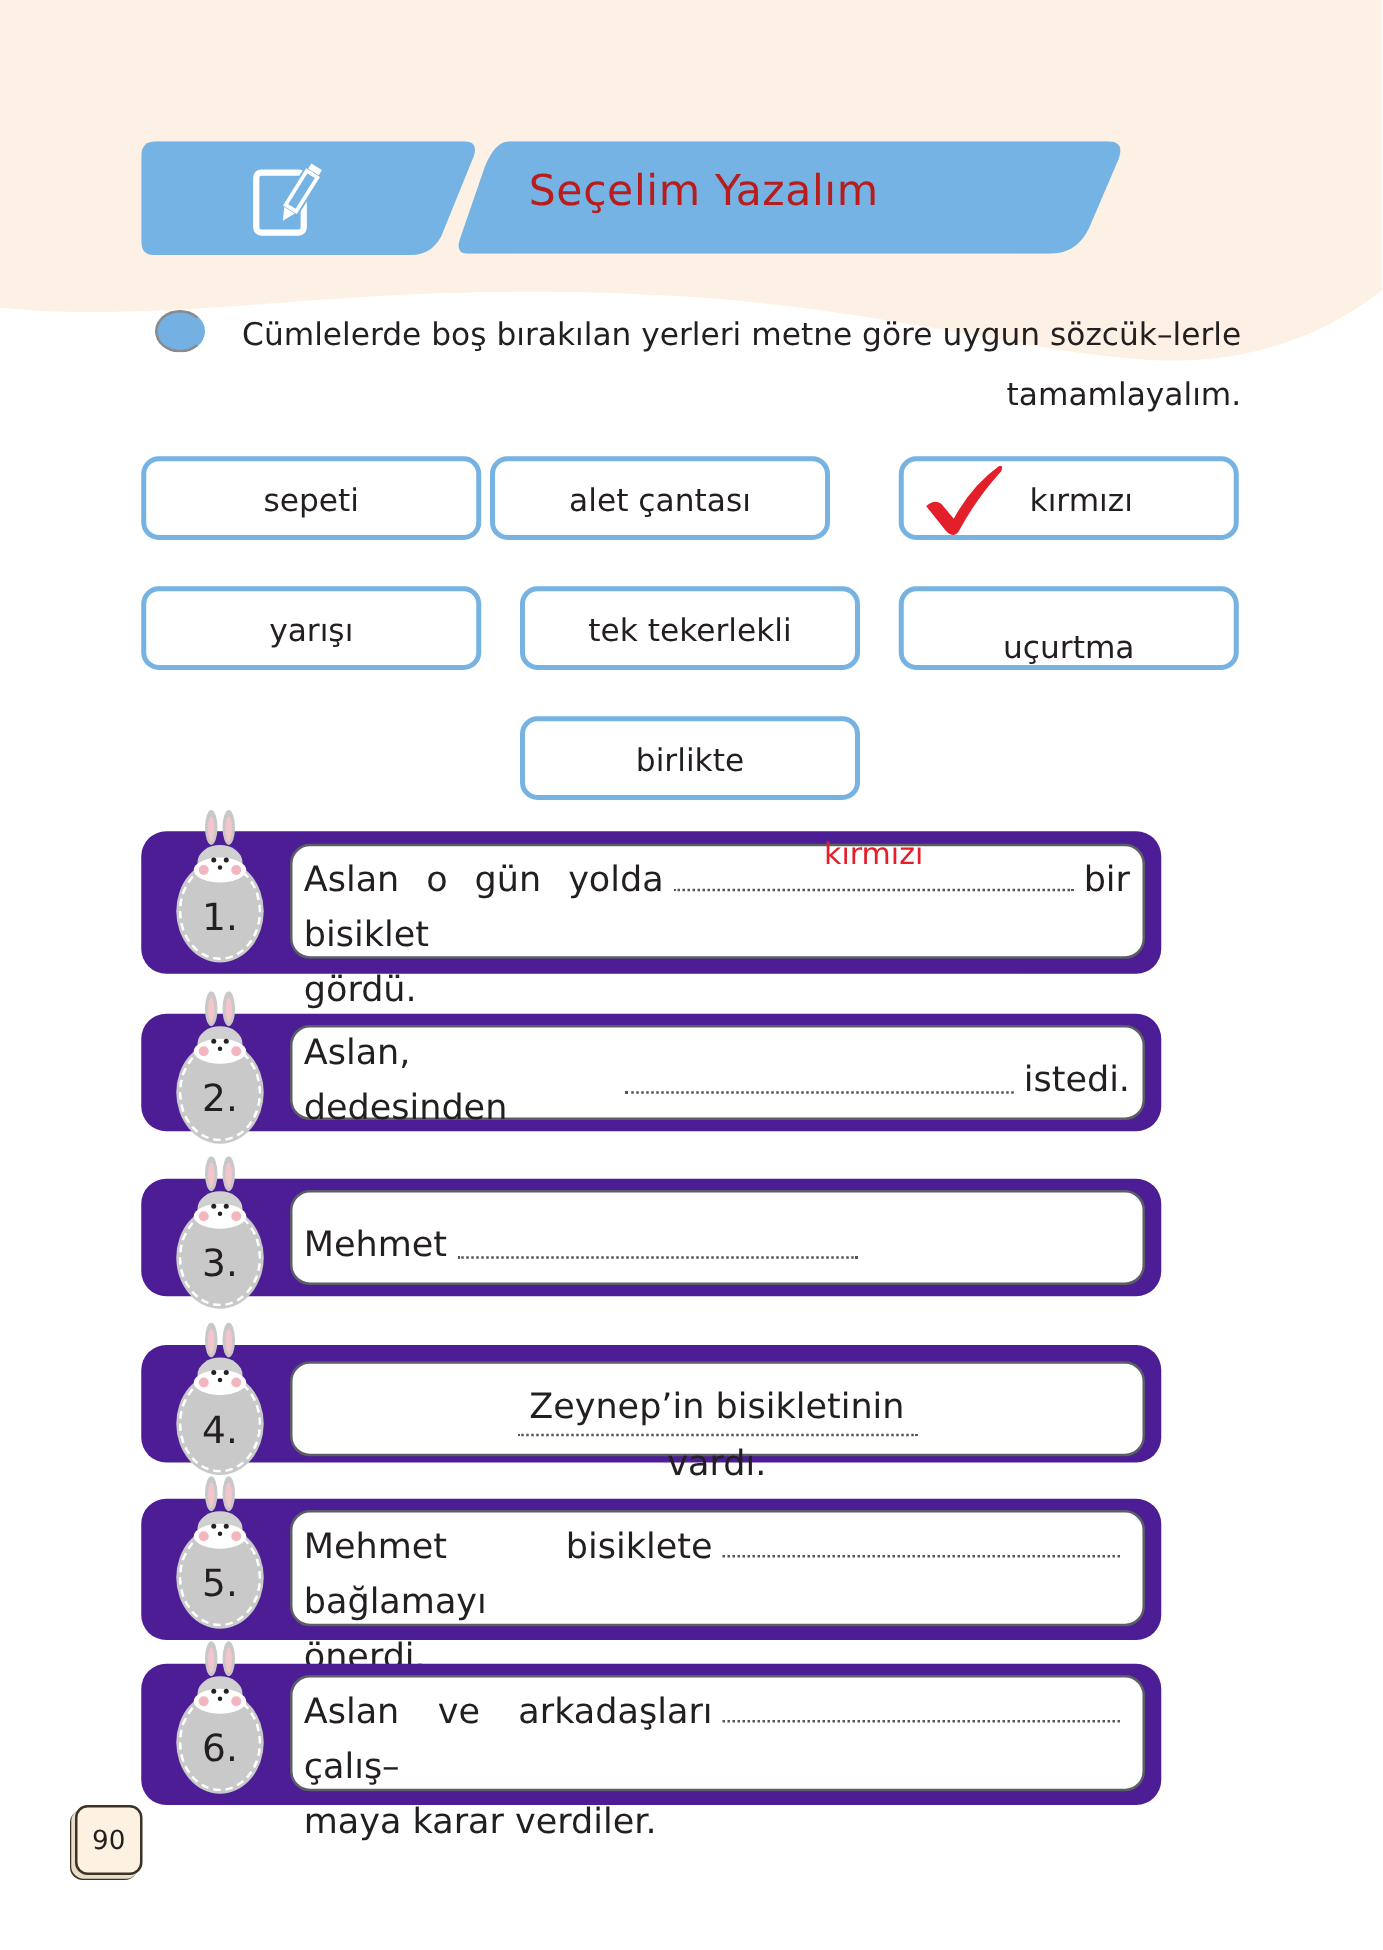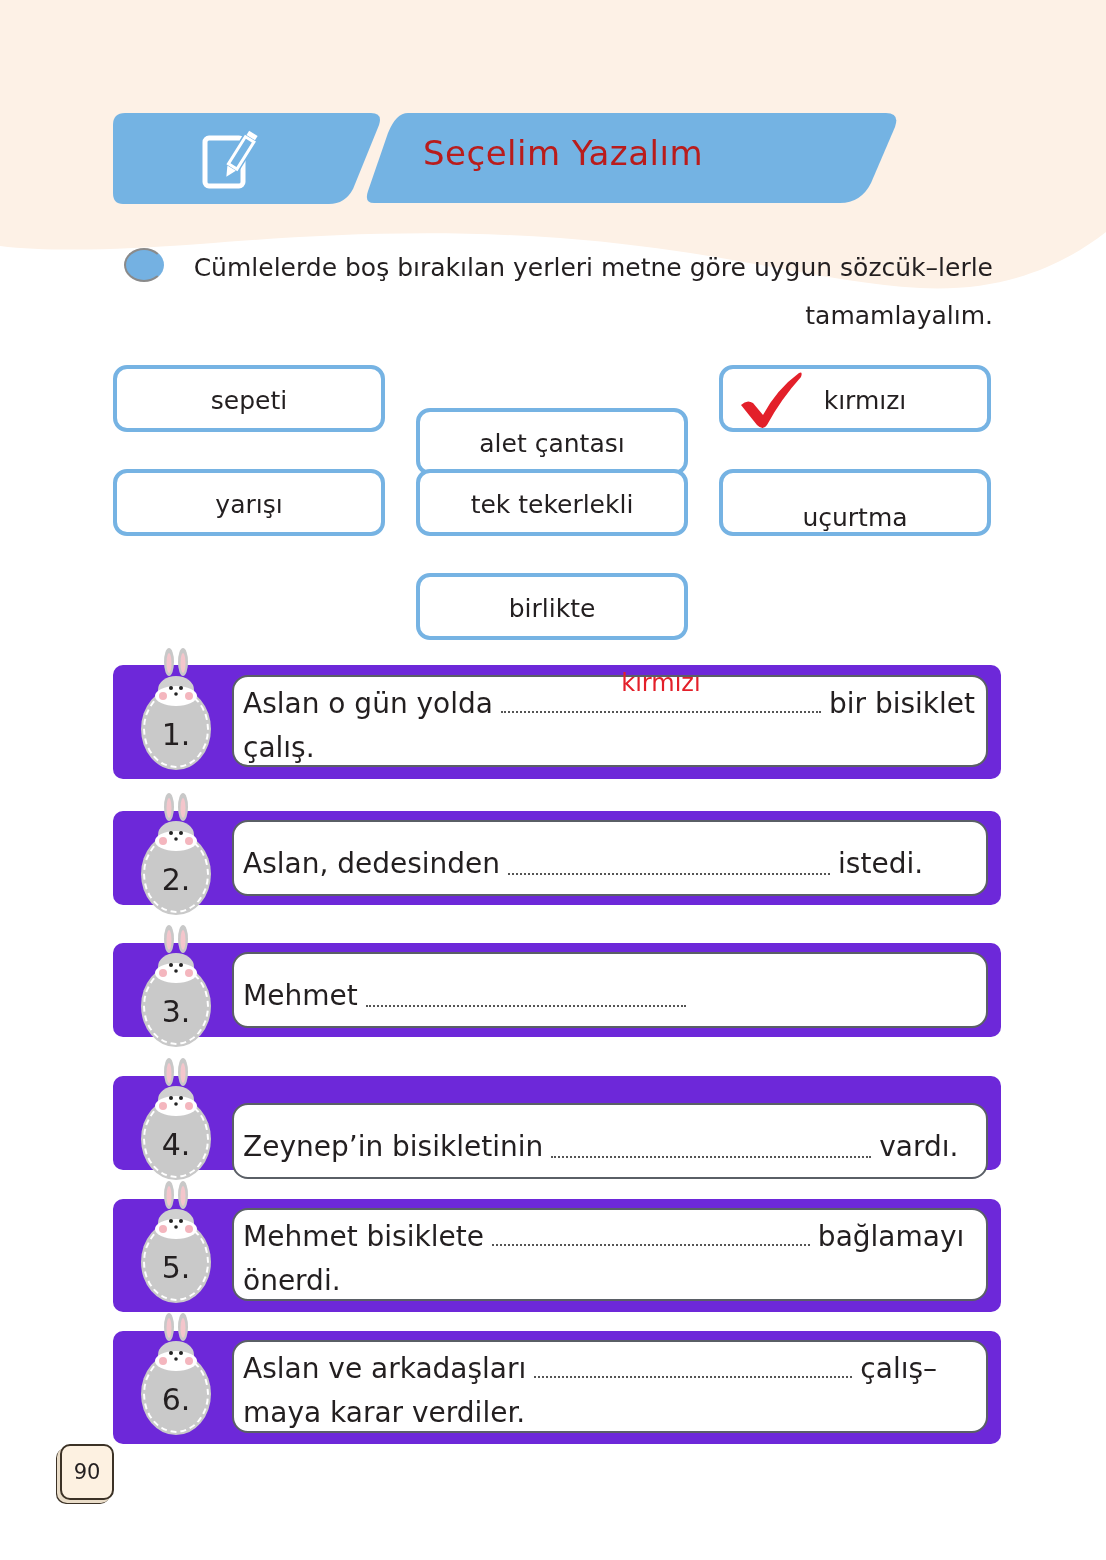--- a/index.html
+++ b/index.html
@@ -36,21 +36,21 @@
   .word {
     position: absolute; width: 272px; height: 67px;
     border: 4px solid #76b3e3; border-radius: 14px; background: #fff;
     display: flex; align-items: center; justify-content: center;
     font-size: 25px; color: #231f20; padding-top: 4px;
   }
   .check-icon { position: absolute; left: 14px; top: 2px; width: 66px; height: 60px; }
 
   
   .q-row {
-    position: absolute; left: 113px; width: 888px; background: #6d28d9; border-radius: 10px;
+    position: absolute; left: 113px; width: 816px; background: #4c1d95; border-radius: 20px;
   }
   .q-box {
     position: absolute; left: 119px; right: 13px; background: #fff;
     border: 2px solid #5a5f66; border-radius: 16px;
     font-size: 28px; line-height: 44px; color: #231f20; padding: 5px 10px 0 9px;
     text-align: justify;
   }
   .q-box.single { line-height: 44px; display: flex; align-items: center; padding-top: 12px; }
   .dots {
     display: inline-block; position: relative;
@@ -103,21 +103,21 @@
 </svg>
 <div class="banner-title">Seçelim Yazalım</div>
 
 <div class="instruction">
   <span class="bullet"></span><span>Cümlelerde boş bırakılan yerleri metne göre uygun sözcük–lerle tamamlayalım.</span>
 </div>
 
 <div class="word" style="left:113px; top:365px;">
     <span>sepeti</span>
   </div>
-<div class="word" style="left:416px; top:365px;margin-top:43px;">
+<div class="word" style="left:392px; top:365px;">
     <span>alet çantası</span>
   </div>
 <div class="word" style="left:719px; top:365px;">
   <svg class="check-icon" viewBox="0 0 66 60">
     <path d="M4,34 Q10,28 16,32 L26,44 Q40,18 62,2 Q66,0 64,6 Q44,28 30,54 Q26,60 20,54 Z" fill="#e3202a"></path>
   </svg>
   <span style="margin-left:20px;">kırmızı</span>
 </div>
 <div class="word" style="left:113px; top:469px;">
     <span>yarışı</span>
@@ -128,21 +128,21 @@
 <div class="word" style="left:719px; top:469px;align-items:flex-end;">
     <span>uçurtma</span>
   </div>
 <div class="word" style="left:416px; top:573px;">
     <span>birlikte</span>
   </div>
 
 <div class="q-row" style="top:665px; height:114px;">
   <div class="q-box" style="top:10px; height:92px;">
     <span>Aslan o gün yolda</span><span class="dots" style="width:320px;"><span class="answer">kırmızı</span></span><span>bir bisiklet</span><br>
-    <span>çalış.</span>
+    <span>gördü.</span>
   </div>
 </div>
 <div class="badge" style="left:143px; top:648px;">
   <div class="circle" style="top:42px;">1.</div>
   <svg class="bunny" style="top:0;" viewBox="0 0 50 66">
       <ellipse cx="18" cy="14" rx="5" ry="14" fill="#c8c8c8"></ellipse>
       <ellipse cx="32" cy="14" rx="5" ry="14" fill="#c8c8c8"></ellipse>
       <ellipse cx="18" cy="15" rx="2.5" ry="10" fill="#f4c6cc"></ellipse>
       <ellipse cx="32" cy="15" rx="2.5" ry="10" fill="#f4c6cc"></ellipse>
       <ellipse cx="25" cy="42" rx="18" ry="14" fill="#d0d0d0"></ellipse>
@@ -196,21 +196,21 @@
       <ellipse cx="25" cy="48" rx="21" ry="10" fill="#fff"></ellipse>
       <circle cx="20" cy="40" r="2" fill="#222"></circle>
       <circle cx="30" cy="40" r="2" fill="#222"></circle>
       <circle cx="25" cy="46" r="1.8" fill="#222"></circle>
       <circle cx="12" cy="48" r="4" fill="#f4b6be"></circle>
       <circle cx="38" cy="48" r="4" fill="#f4b6be"></circle>
     </svg>
 </div>
 
 <div class="q-row" style="top:1076px; height:94px;">
-  <div class="q-box single" style="top:27px; height:76px;">
+  <div class="q-box single" style="top:13px; height:76px;flex-direction:column;">
     <span>Zeynep’in bisikletinin</span>
       <span class="dots" style="width:320px;"></span>
       <span>vardı.</span>
   </div>
 </div>
 <div class="badge" style="left:143px; top:1058px;">
   <div class="circle" style="top:42px;">4.</div>
   <svg class="bunny" style="top:0;" viewBox="0 0 50 66">
       <ellipse cx="18" cy="14" rx="5" ry="14" fill="#c8c8c8"></ellipse>
       <ellipse cx="32" cy="14" rx="5" ry="14" fill="#c8c8c8"></ellipse>

